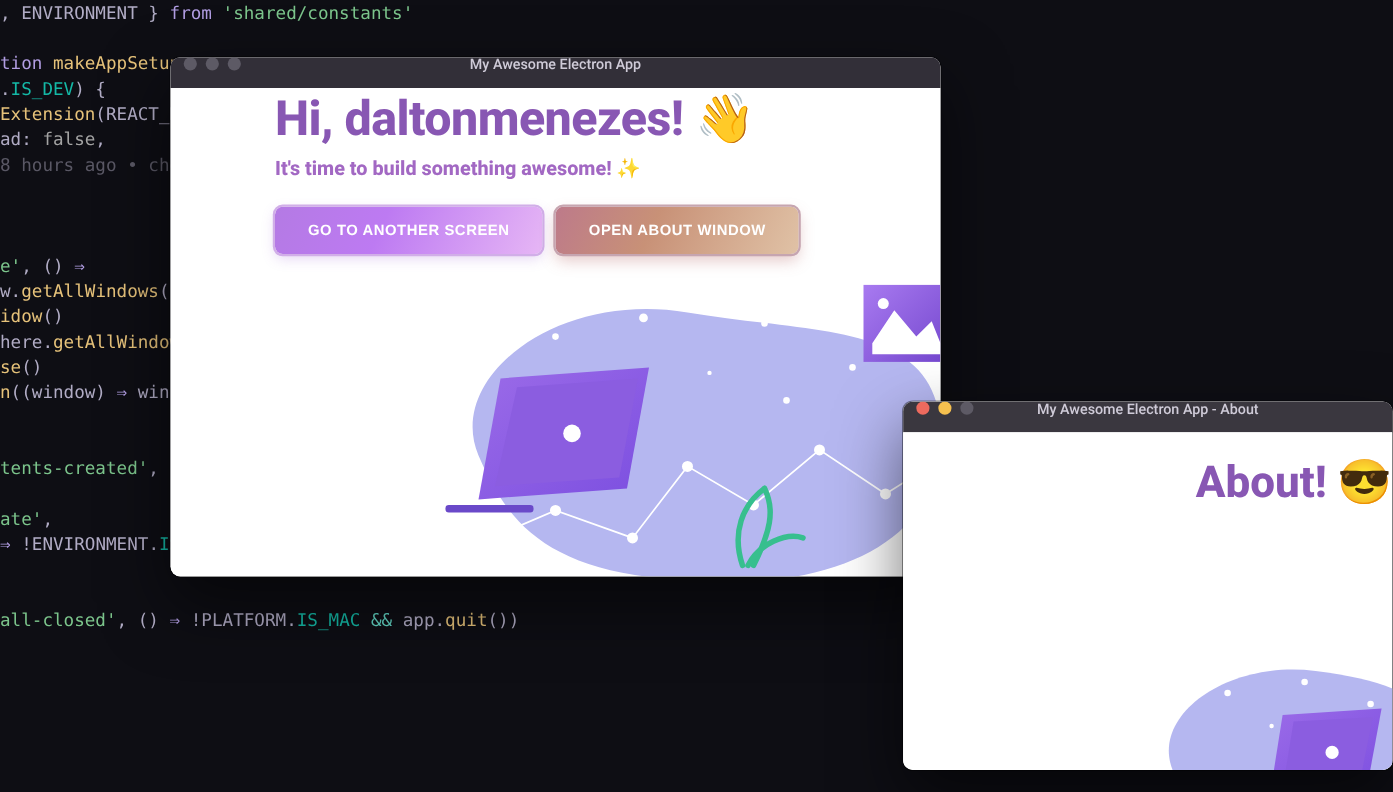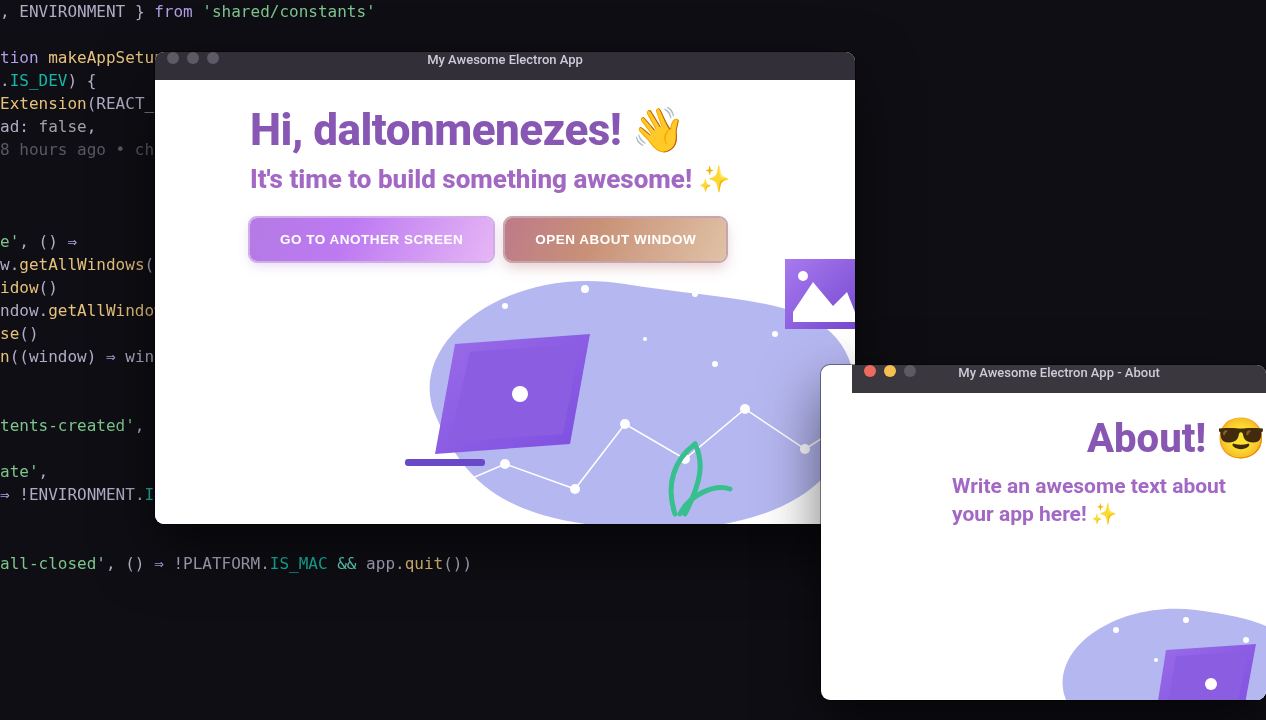--- a/index.html
+++ b/index.html
@@ -29,33 +29,33 @@
   .dot.grey { background:#5d5a65; }
   .dot.red   { background:#ed6a5e; }
   .dot.yellow{ background:#f5c04f; }
   .dot.green { background:#5d5a65; }
   .title { position:absolute; left:0; right:0; text-align:center; font-size:13px; color:#cfcbd8; font-weight:500; pointer-events:none; }
 
   
   #win1 { left:155px; top:52px; width:700px; height:472px; }
   #win1 .content { position:relative; width:100%; height:calc(100% - 28px); background:#fff; overflow:hidden; }
   #win1 h1 { font-size:44px; font-weight:800; color:#8857b3; letter-spacing:-0.5px; }
-  #win1 h2 { font-size:26px; font-weight:800; color:#a268c3; margin-top:8px; }
-  #win1 .neck { position:absolute; left:95px; top:24px; right:30px; }
+  #win1 h2 { font-size:18px; font-weight:800; color:#a268c3; margin-top:8px; }
+  #win1 .neck { position:absolute; left:95px; top:2px; right:30px; }
   #win1 .row { display:flex; gap:12px; margin-top:24px; }
   .btn { border:none; border-radius:7px; padding:14px 30px; font-size:13.5px; font-weight:600; letter-spacing:0.5px; color:#fff; cursor:pointer; outline:2px solid #b8a9cf; outline-offset:0; }
   .btn.warm { background:linear-gradient(115deg,#bd7a8a 0%,#c89177 40%,#e0c2a6 100%); box-shadow:0 6px 14px rgba(180,100,100,0.35); outline-color:#c6a5b0; }
   .btn.cool { background:linear-gradient(115deg,#b47ae4 0%,#bd7af2 40%,#e6b6f5 100%); box-shadow:0 4px 12px rgba(150,90,210,0.25); outline-color:#d1aee8; }
 
   
   .illus { position:absolute; right:-10px; bottom:-10px; width:520px; height:300px; }
   .illus svg { width:100%; height:100%; }
 
   
-  #win2 { left:821px; top:365px; width:445px; height:335px;padding-left:31px; }
+  #win2 { left:821px; top:365px; width:445px; height:335px; }
   #win2 .content { position:relative; width:100%; height:calc(100% - 28px); background:#fff; overflow:hidden; padding:22px 0 0 100px; }
   #win2 h1 { font-size:40px; font-weight:800; color:#8857b3;text-align:right; }
   #win2 p { font-size:21px; font-weight:700; color:#a268c3; line-height:1.35; margin-top:10px; max-width:300px; }
   #win2 .illus2 { position:absolute; right:-40px; bottom:-40px; width:260px; height:160px; }
 </style>
 </head>
 <body>
 
 <pre class="code"><span class="line"><span class="c-paren">, </span><span class="c-ident">ENVIRONMENT</span> <span class="c-paren">}</span> <span class="c-key">from</span> <span class="c-str">'shared/constants'</span></span>
 <span class="line"></span>
@@ -63,21 +63,21 @@
 <span class="line"><span class="c-paren">.</span><span class="c-prop">IS_DEV</span><span class="c-paren">) {</span></span>
 <span class="line"><span class="c-fn">Extension</span><span class="c-paren">(</span><span class="c-ident">REACT_D</span></span>
 <span class="line"><span class="c-ident">ad</span><span class="c-paren">: </span><span class="c-bool">false</span><span class="c-paren">,</span></span>
 <span class="line"><span class="c-dim">8 hours ago • cho</span></span>
 <span class="line"></span>
 <span class="line"></span>
 <span class="line"></span>
 <span class="line"><span class="c-str">e'</span><span class="c-paren">, () </span><span class="c-punc">⇒</span></span>
 <span class="line"><span class="c-ident">w</span><span class="c-paren">.</span><span class="c-fn">getAllWindows</span><span class="c-paren">()</span></span>
 <span class="line"><span class="c-fn">idow</span><span class="c-paren">()</span></span>
-<span class="line"><span class="c-ident">ndow</span><span class="c-paren">.</span><span class="c-fn">getAllWindow</span></span>
+<span class="line"><span class="c-ident">here</span><span class="c-paren">.</span><span class="c-fn">getAllWindow</span></span>
 <span class="line"><span class="c-fn">se</span><span class="c-paren">()</span></span>
 <span class="line"><span class="c-fn">n</span><span class="c-paren">((</span><span class="c-ident">window</span><span class="c-paren">) </span><span class="c-punc">⇒</span><span class="c-ident"> win</span></span>
 <span class="line"></span>
 <span class="line"></span>
 <span class="line"><span class="c-str">tents-created'</span><span class="c-paren">, (</span></span>
 <span class="line"></span>
 <span class="line"><span class="c-str">ate'</span><span class="c-paren">,</span></span>
 <span class="line"><span class="c-punc">⇒</span> <span class="c-paren">!</span><span class="c-ident">ENVIRONMENT</span><span class="c-paren">.</span><span class="c-prop">IS_DEV</span> <span class="c-num">&amp;&amp;</span> <span class="c-ident">event</span><span class="c-paren">.</span><span class="c-fn">preventDefault</span><span class="c-paren">()</span></span>
 <span class="line"></span>
 <span class="line"></span>
@@ -166,21 +166,20 @@
   <div class="titlebar light">
     <div class="traffic">
       <span class="dot red"></span>
       <span class="dot yellow"></span>
       <span class="dot green"></span>
     </div>
     <div class="title">My Awesome Electron App - About</div>
   </div>
   <div class="content">
     <h1>About! 😎</h1>
-    <p>Write an awesome text about your app here! ✨</p>
     <div class="illus2">
       <svg viewBox="0 0 260 160">
         <defs>
           <linearGradient id="g3" x1="0" y1="0" x2="1" y2="1">
             <stop offset="0" stop-color="#9b6be8"></stop>
               <stop offset="1" stop-color="#7c4fe0"></stop>
           </linearGradient>
         </defs>
         <path d="M20 120 C0 70 70 20 150 30 C230 40 270 60 260 120 C250 180 60 190 20 120 Z" fill="#b5b7f0"></path>
         <g fill="#fff">

